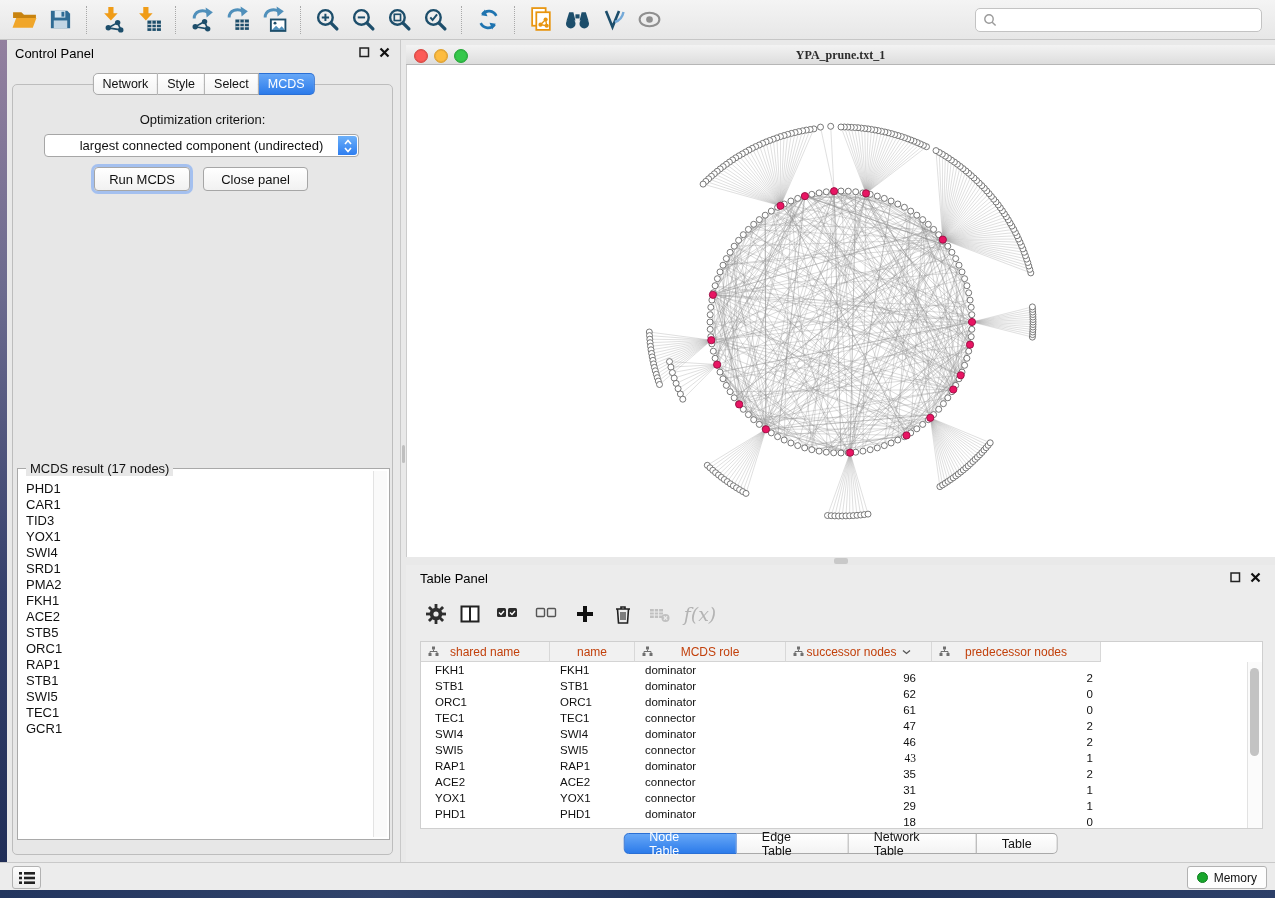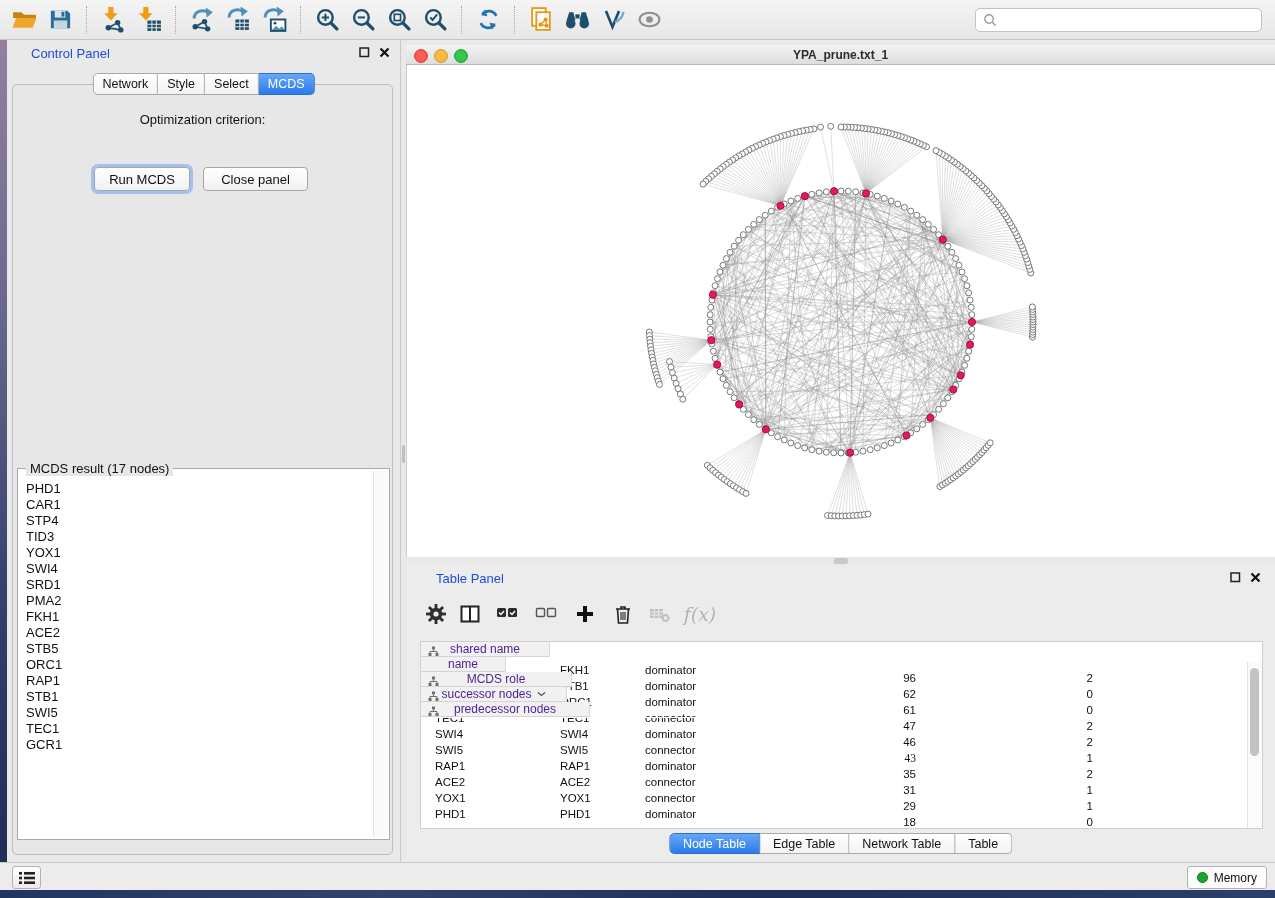--- a/index.html
+++ b/index.html
@@ -11,21 +11,21 @@
            border-bottom:1px solid #c6c6c6;display:flex;align-items:center;padding-left:6px;box-sizing:border-box;}
   .tb-btn{width:36px;height:34px;display:flex;align-items:center;justify-content:center;flex:0 0 auto;}
   .tb-sep{width:0;height:28px;border-left:1px dotted #a9a9a9;margin:0 8px;flex:0 0 auto;}
   #search-box{position:absolute;right:13px;top:8px;width:287px;height:24px;background:#fff;
               border:1px solid #c3c3c3;border-radius:5px;display:flex;align-items:center;padding-left:7px;box-sizing:border-box;}
   
   #wall-left{left:0;top:40px;width:7px;height:850px;background:linear-gradient(#93809f,#6b6a8e 30%,#35406b 65%,#1e2c55);}
   #wall-bottom{left:0;top:890px;width:1275px;height:8px;background:linear-gradient(90deg,#22355e,#31436b 30%,#1d2f56 60%,#2c3f68);}
   
   #control-panel{left:7px;top:40px;width:393px;height:822px;background:#e9e9e9;}
-  .panel-title{font-size:13px;color:#1d4ed8;margin-left:16px;}
+  .panel-title{font-size:13px;color:#000000;}
   #cp-titlebar{position:absolute;left:0;top:0;right:0;height:26px;display:flex;align-items:center;padding-left:8px;}
   .win-icons{position:absolute;right:10px;top:7px;display:flex;gap:9px;align-items:center;}
   #cp-body{position:absolute;left:5px;right:7px;top:44px;bottom:7px;background:#e7e7e7;
            border:1px solid #bdbdbd;border-radius:5px;}
   #cp-tabs{position:absolute;left:50%;transform:translateX(-50%);top:33px;display:flex;height:22px;z-index:3;}
   .seg-tab{background:linear-gradient(#ffffff,#f3f3f3);border:1px solid #a9a9a9;border-left:none;
            padding:0 9px;font-size:12.5px;display:flex;align-items:center;justify-content:center;color:#111;}
   .seg-tab:first-child{border-left:1px solid #a9a9a9;border-radius:5px 0 0 5px;}
   .seg-tab:last-child{border-radius:0 5px 5px 0;}
   .seg-tab.selected{background:linear-gradient(#66a7f7,#2c7bea);border-color:#2a6fd4;color:#fff;}
@@ -43,44 +43,44 @@
   #mcds-list{position:absolute;left:2px;top:2px;right:17px;bottom:2px;padding:10px 0 0 6px;overflow:hidden;}
   .mcds-item{font-size:13px;line-height:16px;}
   #mcds-scroll{position:absolute;top:2px;right:2px;bottom:2px;width:13px;background:#fafafa;border-left:1px solid #e3e3e3;}
   
   #vsplit{left:400px;top:40px;width:6px;height:822px;background:#e9e9e9;border-left:1px solid #c9c9c9;}
   #vsplit .grip{position:absolute;left:1px;top:405px;width:3px;height:18px;background:#bfbfbf;border-radius:2px;}
   #hsplit{left:406px;top:557px;width:869px;height:8px;background:#e9e9e9;}
   #hsplit .grip{position:absolute;left:50%;top:1px;width:14px;height:6px;background:#c9c9c9;border-radius:2px;transform:translateX(-50%);}
   
   #net-titlebar{left:406px;top:45px;width:869px;height:20px;background:linear-gradient(#f3f3f3,#dddddd);
-                border-bottom:1px solid #b6b6b6;box-sizing:border-box;}
+                border-bottom:1px solid #b6b6b6;box-sizing:border-box;font-family:Liberation Serif, serif;}
   .light{position:absolute;top:4px;width:12px;height:12px;border-radius:50%;box-shadow:inset 0 0 1px rgba(0,0,0,.35);}
   #net-title{position:absolute;left:0;right:0;top:3px;text-align:center;font-size:12px;font-weight:bold;color:#2c2c2c;}
   #net-canvas{left:406px;top:65px;width:869px;height:492px;background:#fff;border-left:1px solid #cccccc;box-sizing:border-box;}
   
   #table-panel{left:406px;top:565px;width:869px;height:297px;background:#ececec;}
   #tp-titlebar{position:absolute;left:0;top:0;right:0;height:26px;display:flex;align-items:center;padding-left:14px;}
   #tp-toolbar{position:absolute;left:14px;top:30px;height:38px;display:flex;align-items:center;}
   .tp-btn{height:30px;display:flex;align-items:center;justify-content:center;}
   #fx-label{font-family:"DejaVu Serif",serif;font-style:italic;font-size:19px;color:#b3b3b3;}
   #tbl{position:absolute;left:14px;top:76px;width:843px;height:188px;background:#fff;border:1px solid #cfcfcf;box-sizing:border-box;overflow:hidden;}
-  #tbl-header{display:flex;height:20px;font-size:12px;color:#4c1d95;flex-direction:column;}
+  #tbl-header{display:flex;height:20px;font-size:12px;color:#c2410c;}
   .th{position:relative;background:#f1f1f1;border-right:1px solid #d8d8d8;border-bottom:1px solid #d4d4d4;
       display:flex;align-items:center;justify-content:center;gap:5px;box-sizing:border-box;}
   .th .hicon{position:absolute;left:7px;top:4px;}
   .th-fill{flex:1;background:#fff;border-bottom:1px solid #fff;}
   .tr{display:flex;height:16px;font-size:11.5px;align-items:center;}
   .td{box-sizing:border-box;overflow:hidden;white-space:nowrap;}
   .td.c0{padding-left:14px;} .td.c1{padding-left:10px;} .td.c2{padding-left:10px;}
   .td.num{text-align:right;margin-top:16px;} .td.c3{padding-right:16px;} .td.c4{padding-right:8px;}
   #tbl-scroll{position:absolute;top:20px;right:0;bottom:0;width:14px;background:#fbfbfb;border-left:1px solid #e2e2e2;}
   #tbl-thumb{position:absolute;left:2px;top:6px;width:9px;height:88px;background:#c3c3c3;border-radius:5px;}
   #tbl-tabs{position:absolute;top:268px;left:50%;transform:translateX(-50%);display:flex;height:21px;}
-  #tbl-tabs .seg-tab{font-size:12.5px;padding:0 13px;}
+  #tbl-tabs .seg-tab{font-size:12.5px;padding:0 25px;}
   
   #statusbar{left:0;top:862px;width:1275px;height:28px;background:#ececec;border-top:1px solid #c9c9c9;box-sizing:border-box;}
   #list-btn{position:absolute;left:12px;top:3px;width:27px;height:21px;background:linear-gradient(#fdfdfd,#ececec);
             border:1px solid #b2b2b2;border-radius:3px;display:flex;align-items:center;justify-content:center;}
   #memory-btn{position:absolute;right:8px;top:3px;height:21px;padding:0 9px;display:flex;gap:6px;align-items:center;
               background:#fdfdfd;border:1px solid #b2b2b2;border-radius:3px;font-size:12px;}
   #memory-dot{width:11px;height:11px;border-radius:50%;background:#18a62c;border:1px solid #0d7c1e;box-sizing:border-box;}
 </style>
 </head>
 <body>
@@ -248,28 +248,36 @@
     </span>
   </div>
   <div id="cp-tabs">
       <div class="seg-tab">Network</div>
       <div class="seg-tab">Style</div>
       <div class="seg-tab">Select</div>
       <div class="seg-tab selected">MCDS</div>
     </div>
   <div id="cp-body">
     <div id="opt-label">Optimization criterion:</div>
+    <div id="opt-select">
+      <span>largest connected component (undirected)</span>
+      <span id="opt-stepper">
+        <svg width="10" height="16">
+            <path d="M2 6l3-3.5L8 6" stroke="#fff" stroke-width="1.6" fill="none"></path>
+            <path d="M2 10l3 3.5L8 10" stroke="#fff" stroke-width="1.6" fill="none"></path>
+          </svg>
+      </span>
+    </div>
     <button id="run-btn" class="aqua-btn">Run MCDS</button>
     <button id="closepanel-btn" class="aqua-btn">Close panel</button>
     <div id="result-box">
       <span id="result-title">MCDS result (17 nodes)</span>
       <div id="mcds-list">
           <div class="mcds-item">PHD1</div>
           <div class="mcds-item">CAR1</div>
-          <div class="mcds-item">STP4</div>
           <div class="mcds-item">TID3</div>
           <div class="mcds-item">YOX1</div>
           <div class="mcds-item">SWI4</div>
           <div class="mcds-item">SRD1</div>
           <div class="mcds-item">PMA2</div>
           <div class="mcds-item">FKH1</div>
           <div class="mcds-item">ACE2</div>
           <div class="mcds-item">STB5</div>
           <div class="mcds-item">ORC1</div>
           <div class="mcds-item">RAP1</div>

